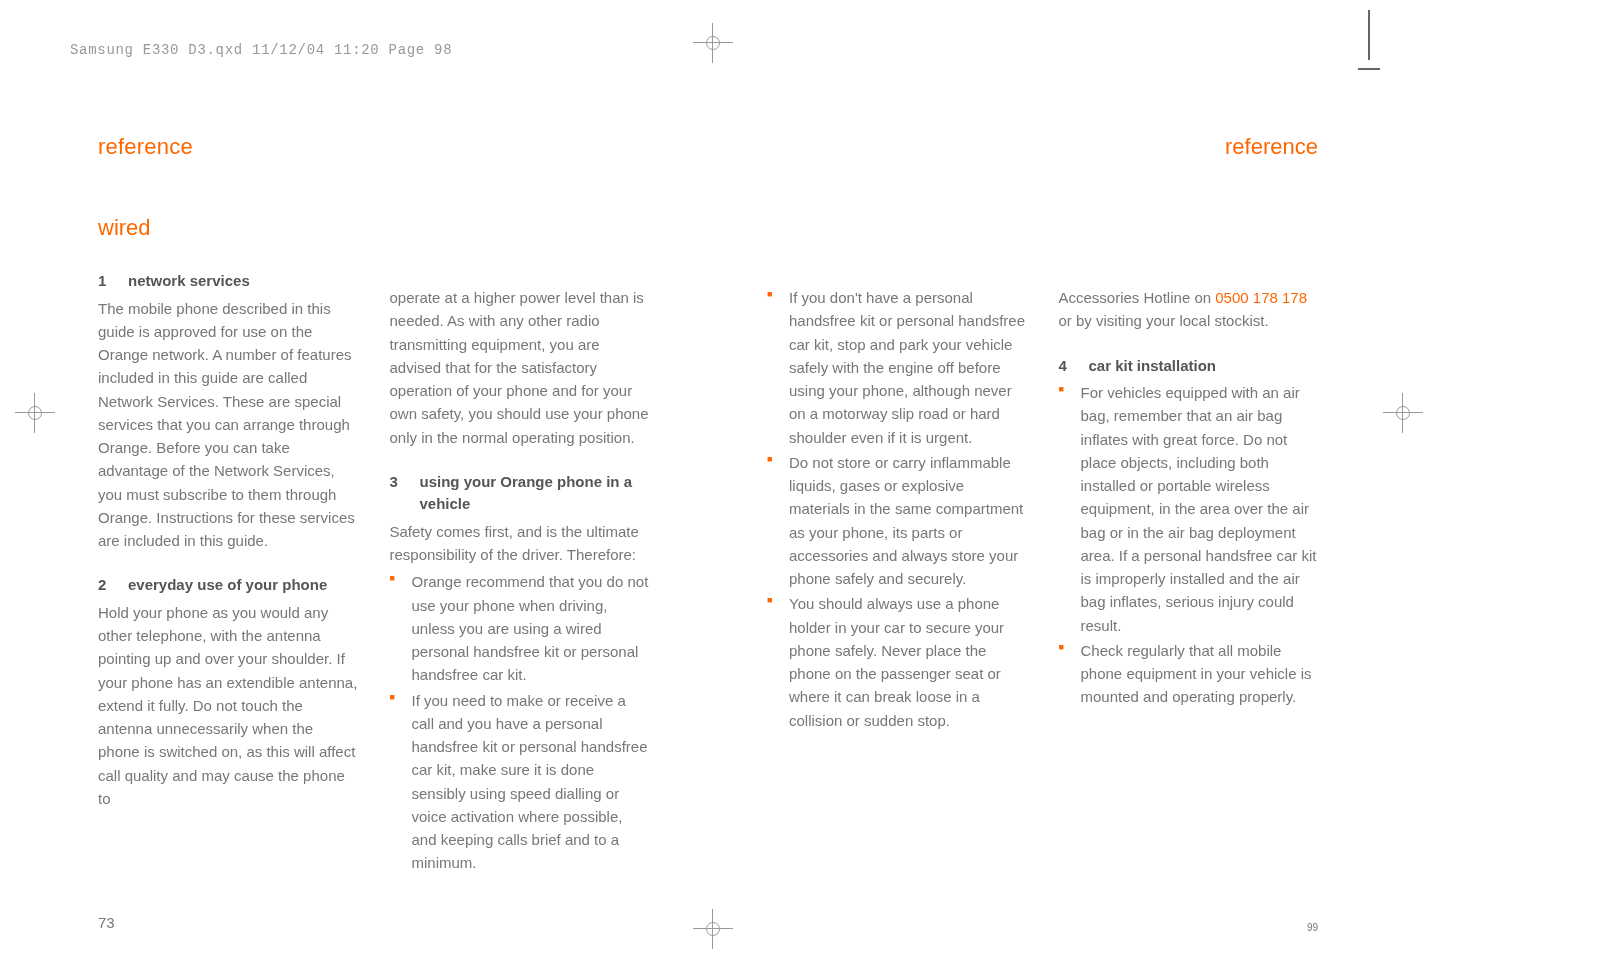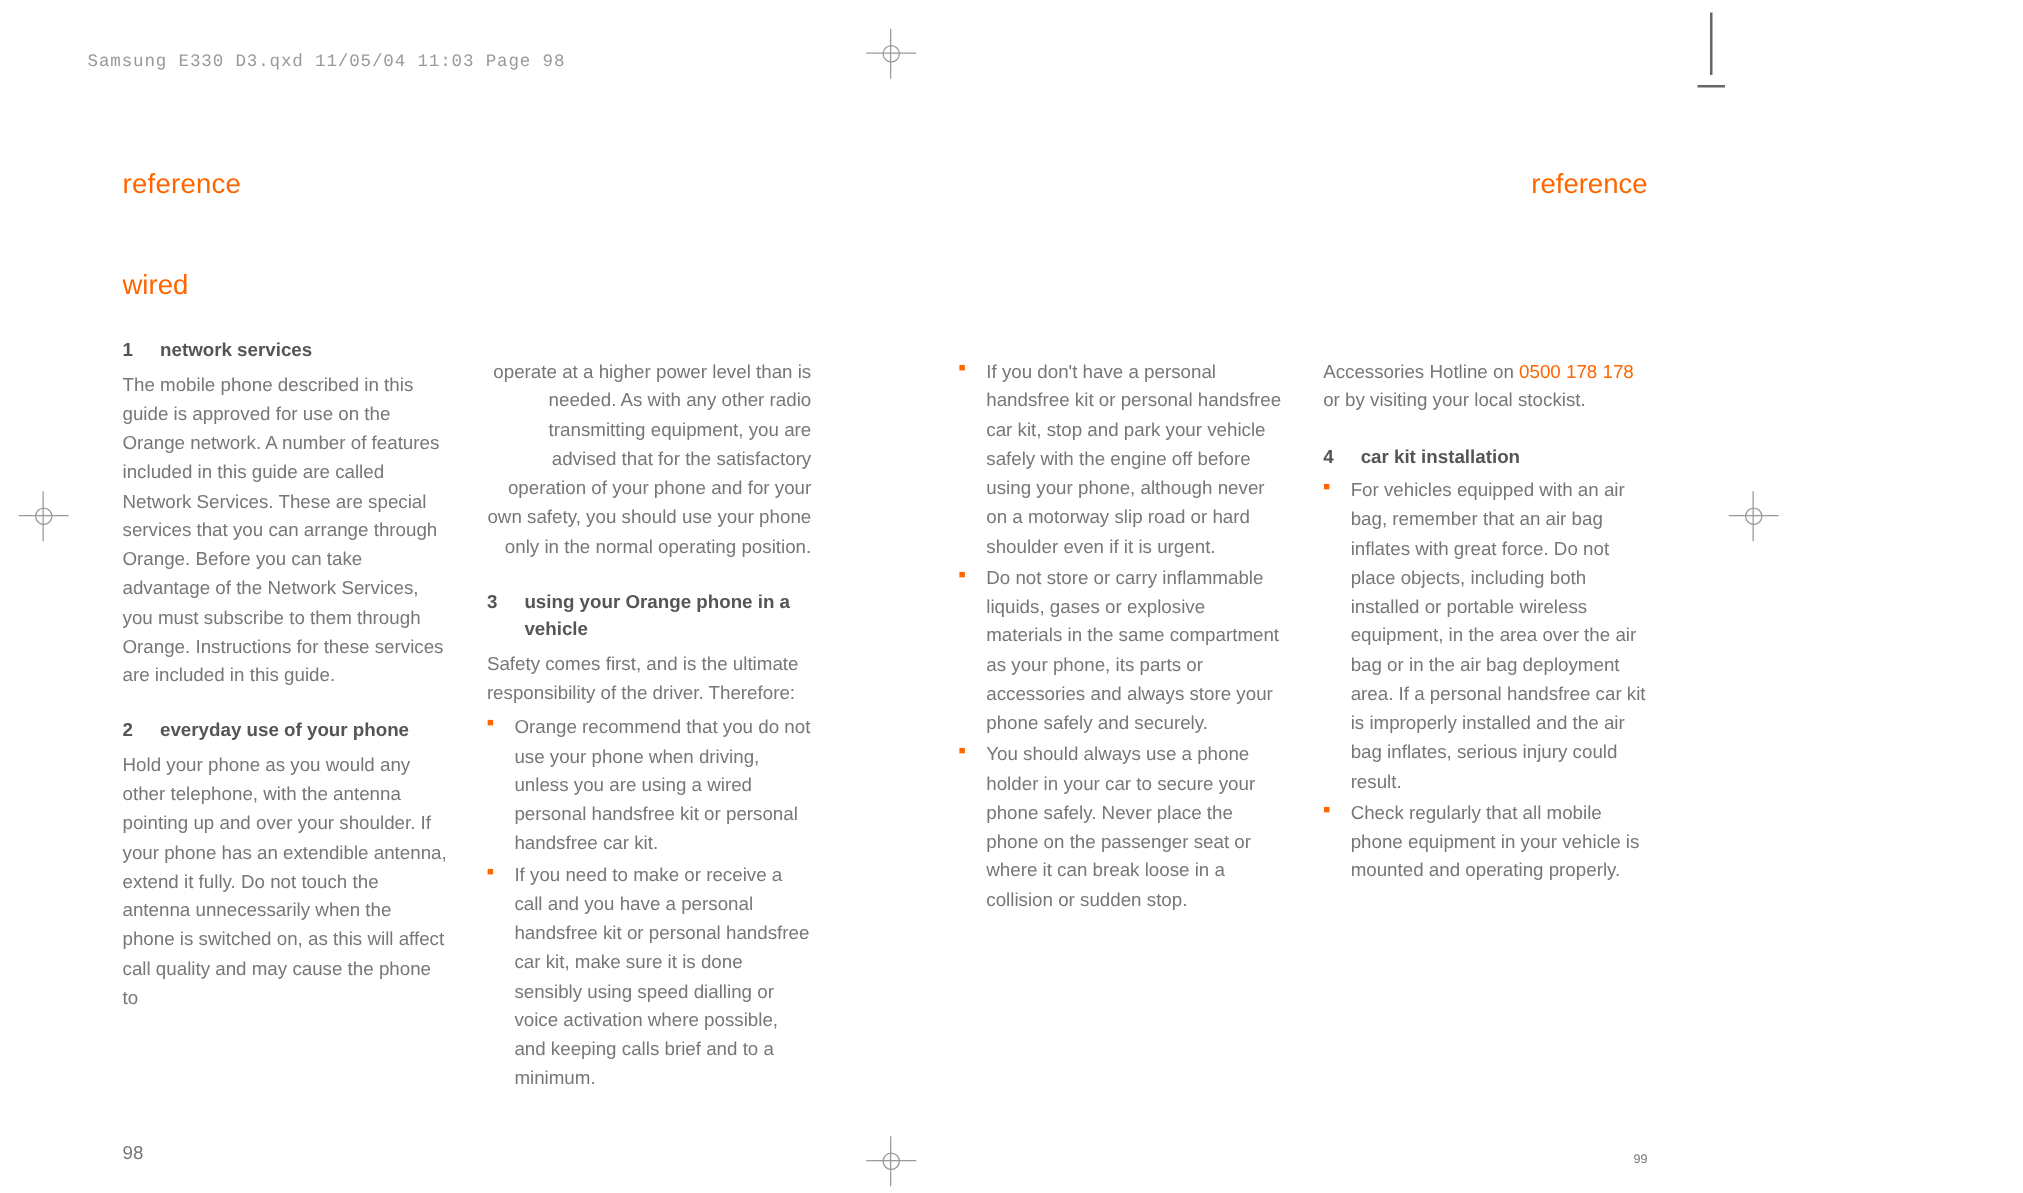--- a/index.html
+++ b/index.html
@@ -212,21 +212,21 @@
       font-size: 10px;
       color: #777;
     }
     .continuation {
       margin-top: 75px;
     }
   </style>
 </head>
 <body>
 
-<div class="header-info">Samsung E330 D3.qxd  11/05/04  11:03  Page 98</div>
+<div class="header-info">Samsung E330 D3.qxd  11/12/04  11:20  Page 98</div>
 
 <div class="crop-mark-top"></div>
 
 <div class="register-mark-top">
   <div class="register-mark">
       <div class="register-circle"></div>
     </div>
 </div>
 <div class="register-mark-bottom">
   <div class="register-mark">
@@ -265,37 +265,37 @@
         <div class="subsection">
           <div class="subsection-header">
             <span class="sub-num">2</span>
             <span>everyday use of your phone</span>
           </div>
           <div class="body-text">Hold your phone as you would any other telephone, with the antenna pointing up and over your shoulder. If your phone has an extendible antenna, extend it fully. Do not touch the antenna unnecessarily when the phone is switched on, as this will affect call quality and may cause the phone to</div>
         </div>
       </div>
 
       <div class="col continuation">
-        <div class="body-text" style="margin-bottom:22px;text-align:right;">operate at a higher power level than is needed. As with any other radio transmitting equipment, you are advised that for the satisfactory operation of your phone and for your own safety, you should use your phone only in the normal operating position.</div>
+        <div class="body-text" style="margin-bottom:22px;">operate at a higher power level than is needed. As with any other radio transmitting equipment, you are advised that for the satisfactory operation of your phone and for your own safety, you should use your phone only in the normal operating position.</div>
 
         <div class="subsection">
           <div class="subsection-header">
             <span class="sub-num">3</span>
             <span>using your Orange phone in a vehicle</span>
           </div>
           <div class="body-text" style="margin-bottom:4px;">Safety comes first, and is the ultimate responsibility of the driver. Therefore:</div>
           <ul class="bullet-list">
             <li class="bullet-item">Orange recommend that you do not use your phone when driving, unless you are using a wired personal handsfree kit or personal handsfree car kit.</li>
             <li class="bullet-item">If you need to make or receive a call and you have a personal handsfree kit or personal handsfree car kit, make sure it is done sensibly using speed dialling or voice activation where possible, and keeping calls brief and to a minimum.</li>
           </ul>
         </div>
       </div>
     </div>
 
-    <div class="page-number-left">98</div>
+    <div class="page-number-left">73</div>
   </div>
 
   <div class="page-right">
     <div class="section-title-right">reference</div>
 
     <div class="columns">
 
       <div class="col continuation">
         <ul class="bullet-list" style="margin-bottom:36px;">
           <li class="bullet-item">If you don't have a personal handsfree kit or personal handsfree car kit, stop and park your vehicle safely with the engine off before using your phone, although never on a motorway slip road or hard shoulder even if it is urgent.</li>

